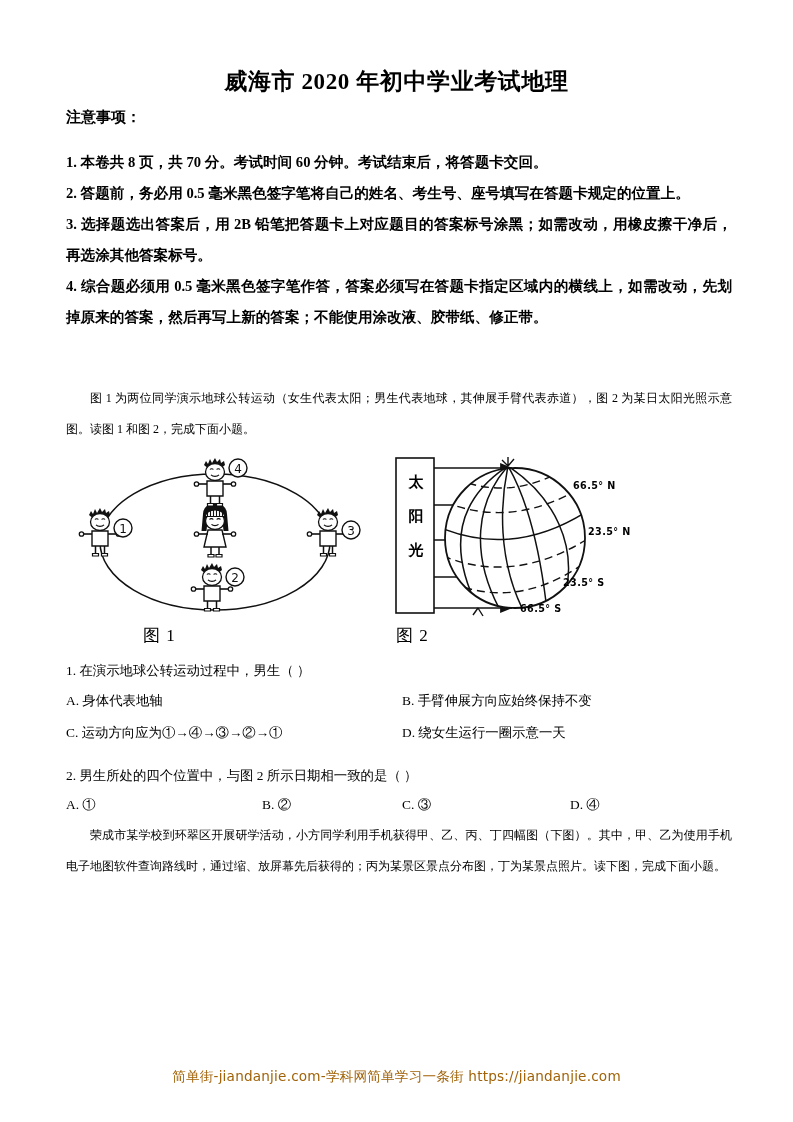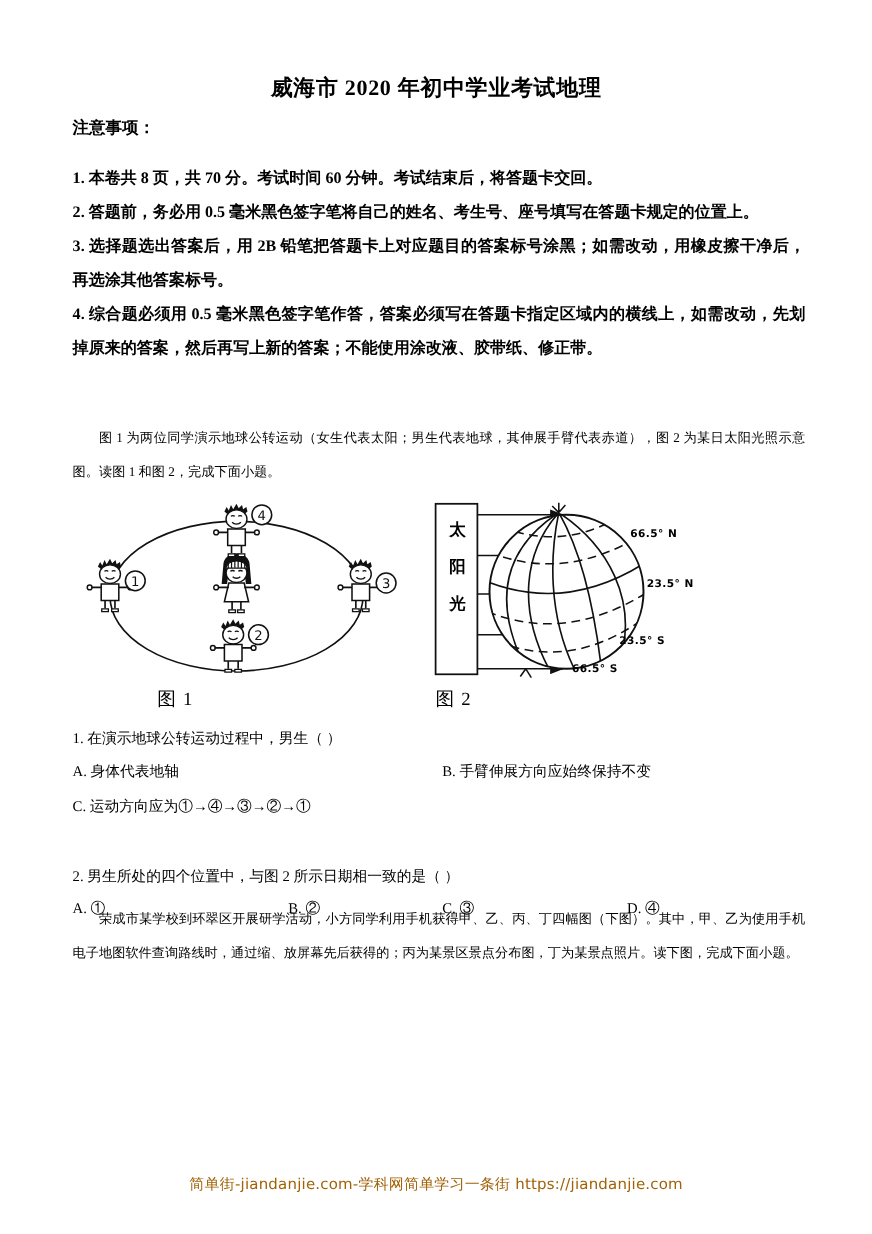--- a/index.html
+++ b/index.html
@@ -22,21 +22,21 @@
     width: 793px;
     height: 1122px;
   }
 
   
   .doc-title {
     position: absolute;
     left: 0; top: 66px;
     width: 793px;
     text-align: center;
-    font-size: 20px;
+    font-size: 23px;
     font-weight: bold;
     letter-spacing: 0.6px;
     font-family: "Liberation Serif", "DejaVu Serif", serif;
   }
 
   
   .notice {
     position: absolute;
     left: 66px;
     top: 103px;
@@ -138,21 +138,21 @@
   .opt {
     position: absolute;
     font-size: 13.4px;
     white-space: nowrap;
   }
   #q1 { top: 660px; }
   #q1 .q-opt-row-1 { position: absolute; top: 30px; left: 0; width: 666px; height: 20px; }
   #q1 .q-opt-row-2 { position: absolute; top: 62px; left: 0; width: 666px; height: 20px; }
   #q1 .col-a { left: 0px; }
   #q1 .col-b { left: 336px; }
-  #q2 { top: 786px; }
+  #q2 { top: 765px; }
   #q2 .q-opt-row-1 { position: absolute; top: 29px; left: 0; width: 666px; height: 20px; }
   #q2 .col-1 { left: 0px; }
   #q2 .col-2 { left: 168px; margin-left: 28px; }
   #q2 .col-3 { left: 336px; }
   #q2 .col-4 { left: 504px; }
 
   
   .footer-watermark {
     position: absolute;
     left: 0;
@@ -341,20 +341,21 @@
   <div class="fig-caption" id="fig2-caption">图 2</div>
 
   <div class="question" id="q1">
     <div class="q-stem">1. 在演示地球公转运动过程中，男生（      ）</div>
     <div class="q-opt-row-1">
       <div class="opt col-a">A. 身体代表地轴</div>
       <div class="opt col-b">B. 手臂伸展方向应始终保持不变</div>
     </div>
     <div class="q-opt-row-2">
       <div class="opt col-a">C. 运动方向应为①→④→③→②→①</div>
+      <div class="opt col-b">D. 绕女生运行一圈示意一天</div>
     </div>
   </div>
 
   <div class="question" id="q2">
     <div class="q-stem">2. 男生所处的四个位置中，与图 2 所示日期相一致的是（      ）</div>
     <div class="q-opt-row-1">
       <div class="opt col-1">A. ①</div>
       <div class="opt col-2">B. ②</div>
       <div class="opt col-3">C. ③</div>
       <div class="opt col-4">D. ④</div>

